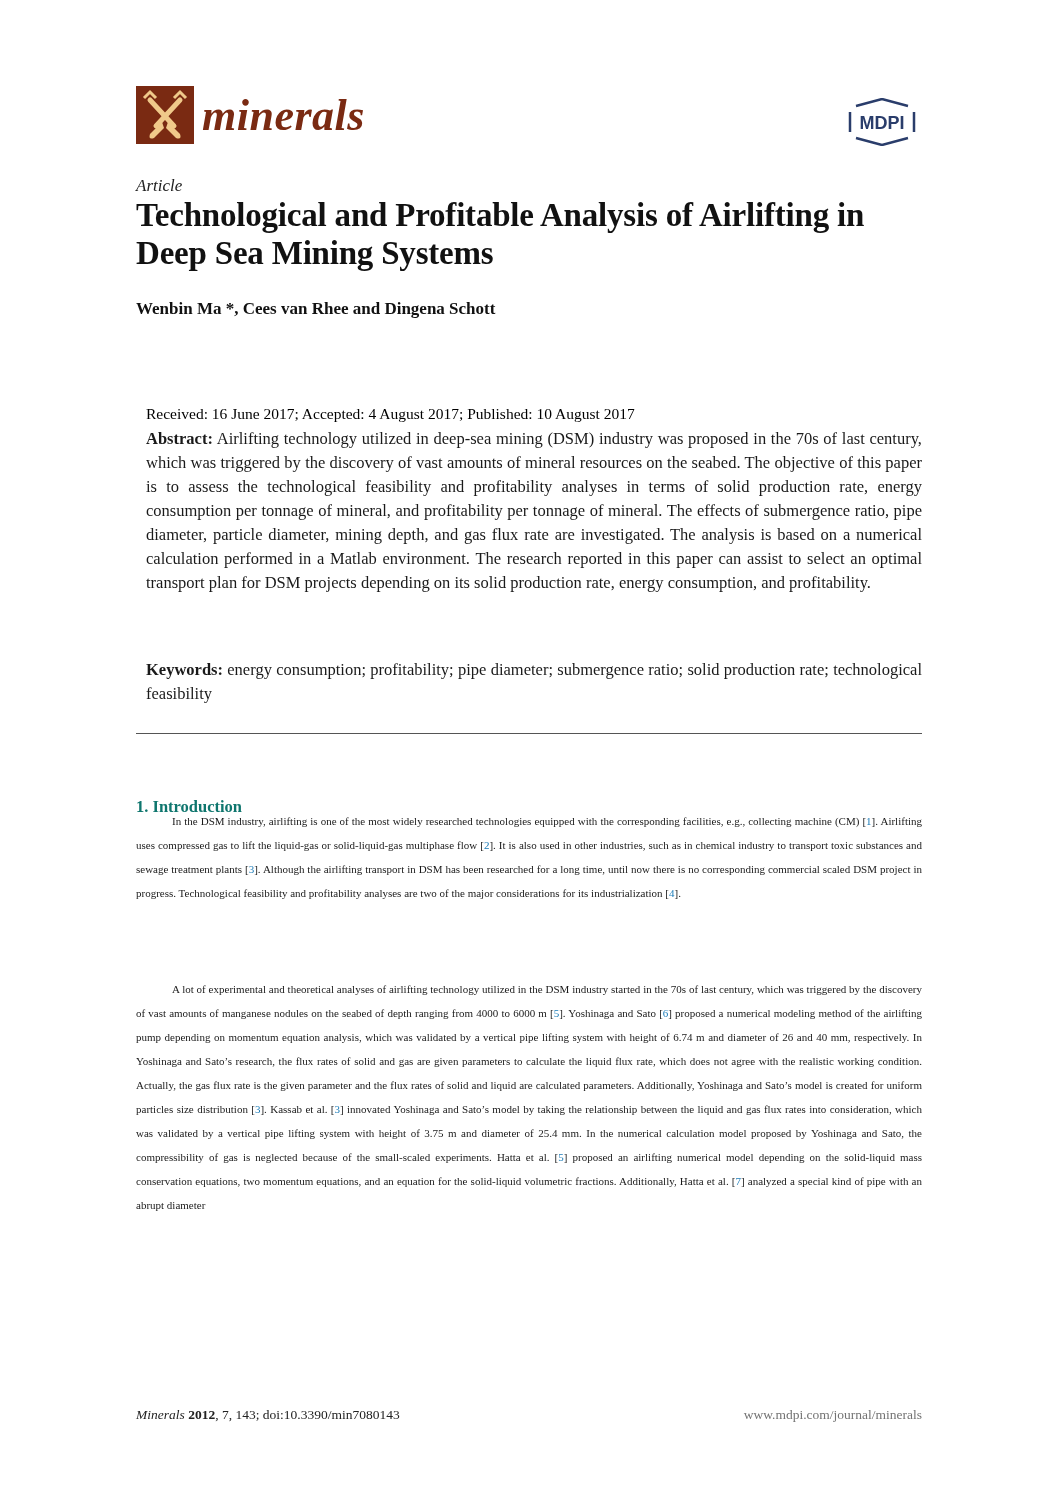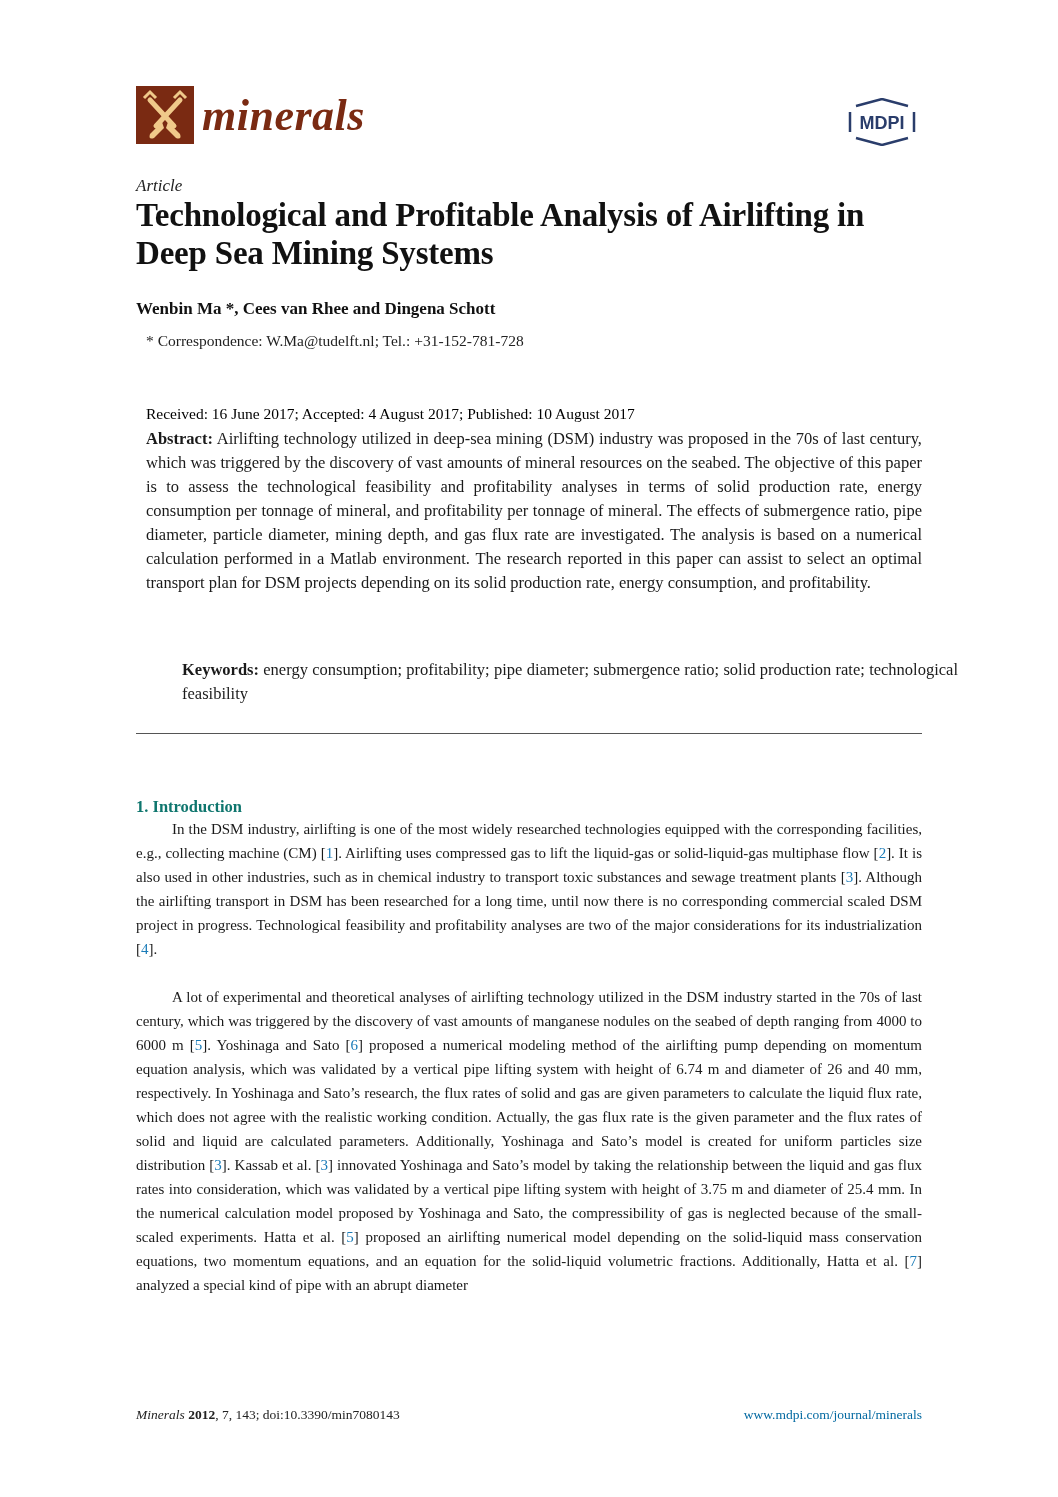--- a/index.html
+++ b/index.html
@@ -16,36 +16,36 @@
   
   .article-type { left: 136px; top: 176px; font-size: 17px; font-style: italic; color: #222; }
   .title { left: 136px; top: 196px; width: 800px; font-size: 33px; font-weight: bold; line-height: 38px;
            color: #111; letter-spacing: -0.2px; }
   .authors { left: 136px; top: 299px; font-size: 17px; font-weight: bold; color: #111; }
   .affil { left: 146px; top: 330px; width: 790px; font-size: 15.5px; line-height: 21.5px; color: #222; }
   .dates { left: 146px; top: 405px; font-size: 15.5px; color: #000000; }
 
   .abstract, .keywords { left: 146px; width: 776px; font-size: 16.5px; line-height: 24px; text-align: justify; color: #1a1a1a; }
   .abstract { top: 420px; margin-top: 7px; }
-  .keywords { top: 658px; margin-left: 36px; }
+  .keywords { top: 658px; }
   .label-bold { font-weight: bold; }
 
   .rule { left: 136px; top: 733px; width: 786px; height: 1px; background: #555; }
 
   .section-head { left: 136px; top: 775px; font-size: 16.5px; font-weight: bold; color: #0f766e; margin-top: 22px; }
 
-  .body-text { left: 136px; width: 786px; font-size: 15px; line-height: 24px; text-align: justify; color: #1a1a1a; margin-top: 8px; }
+  .body-text { left: 136px; width: 786px; font-size: 11px; line-height: 24px; text-align: justify; color: #1a1a1a; }
   .p1 { top: 809px; }
   .p2 { top: 977px; }
   .indent { text-indent: 36px; }
 
   .ref { color: #1a7bb8; }
 
   .footer-left { left: 136px; top: 1407px; font-size: 13.5px; color: #222; }
-  .footer-right { left: 720px; top: 1407px; width: 202px; text-align: right; font-size: 13.5px; color: #0369a1; }
+  .footer-right { left: 720px; top: 1407px; width: 202px; text-align: right; font-size: 13.5px; color: #737373; }
   .it { font-style: italic; }
   .bd { font-weight: bold; }
 </style>
 </head>
 <body>
 
 <div class="abs logo-box">
   <svg width="58" height="58" viewBox="0 0 58 58">
     <g fill="none" stroke="#f0c98a" stroke-width="5" stroke-linecap="round">
       <line x1="14" y1="14" x2="38" y2="40"></line>
@@ -70,21 +70,20 @@
     <path d="M8 14 L8 34" fill="none" stroke="#2a3d6b" stroke-width="2.5"></path>
     <path d="M72 14 L72 34" fill="none" stroke="#2a3d6b" stroke-width="2.5"></path>
     <text x="40" y="31" text-anchor="middle" font-family="Liberation Sans, sans-serif" font-weight="bold" font-size="18" fill="#2a3d6b">MDPI</text>
   </svg>
 </div>
 
 <div class="abs article-type">Article</div>
 <div class="abs title">Technological and Profitable Analysis of Airlifting in Deep Sea Mining Systems</div>
 <div class="abs authors">Wenbin Ma *, Cees van Rhee and Dingena Schott</div>
 <div class="abs affil">
-  <div>*  Correspondence: W.Ma@tudelft.nl; Tel.: +31-152-781-728</div>
 </div>
 <div class="abs dates">Received: 16 June 2017; Accepted: 4 August 2017; Published: 10 August 2017</div>
 
 <div class="abs abstract">
   <span class="label-bold">Abstract:</span>
   <span>Airlifting technology utilized in deep-sea mining (DSM) industry was proposed in the 70s of last century, which was triggered by the discovery of vast amounts of mineral resources on the seabed. The objective of this paper is to assess the technological feasibility and profitability analyses in terms of solid production rate, energy consumption per tonnage of mineral, and profitability per tonnage of mineral. The effects of submergence ratio, pipe diameter, particle diameter, mining depth, and gas flux rate are investigated. The analysis is based on a numerical calculation performed in a Matlab environment. The research reported in this paper can assist to select an optimal transport plan for DSM projects depending on its solid production rate, energy consumption, and profitability.</span>
 </div>
 
 <div class="abs keywords">
   <span class="label-bold">Keywords:</span>

